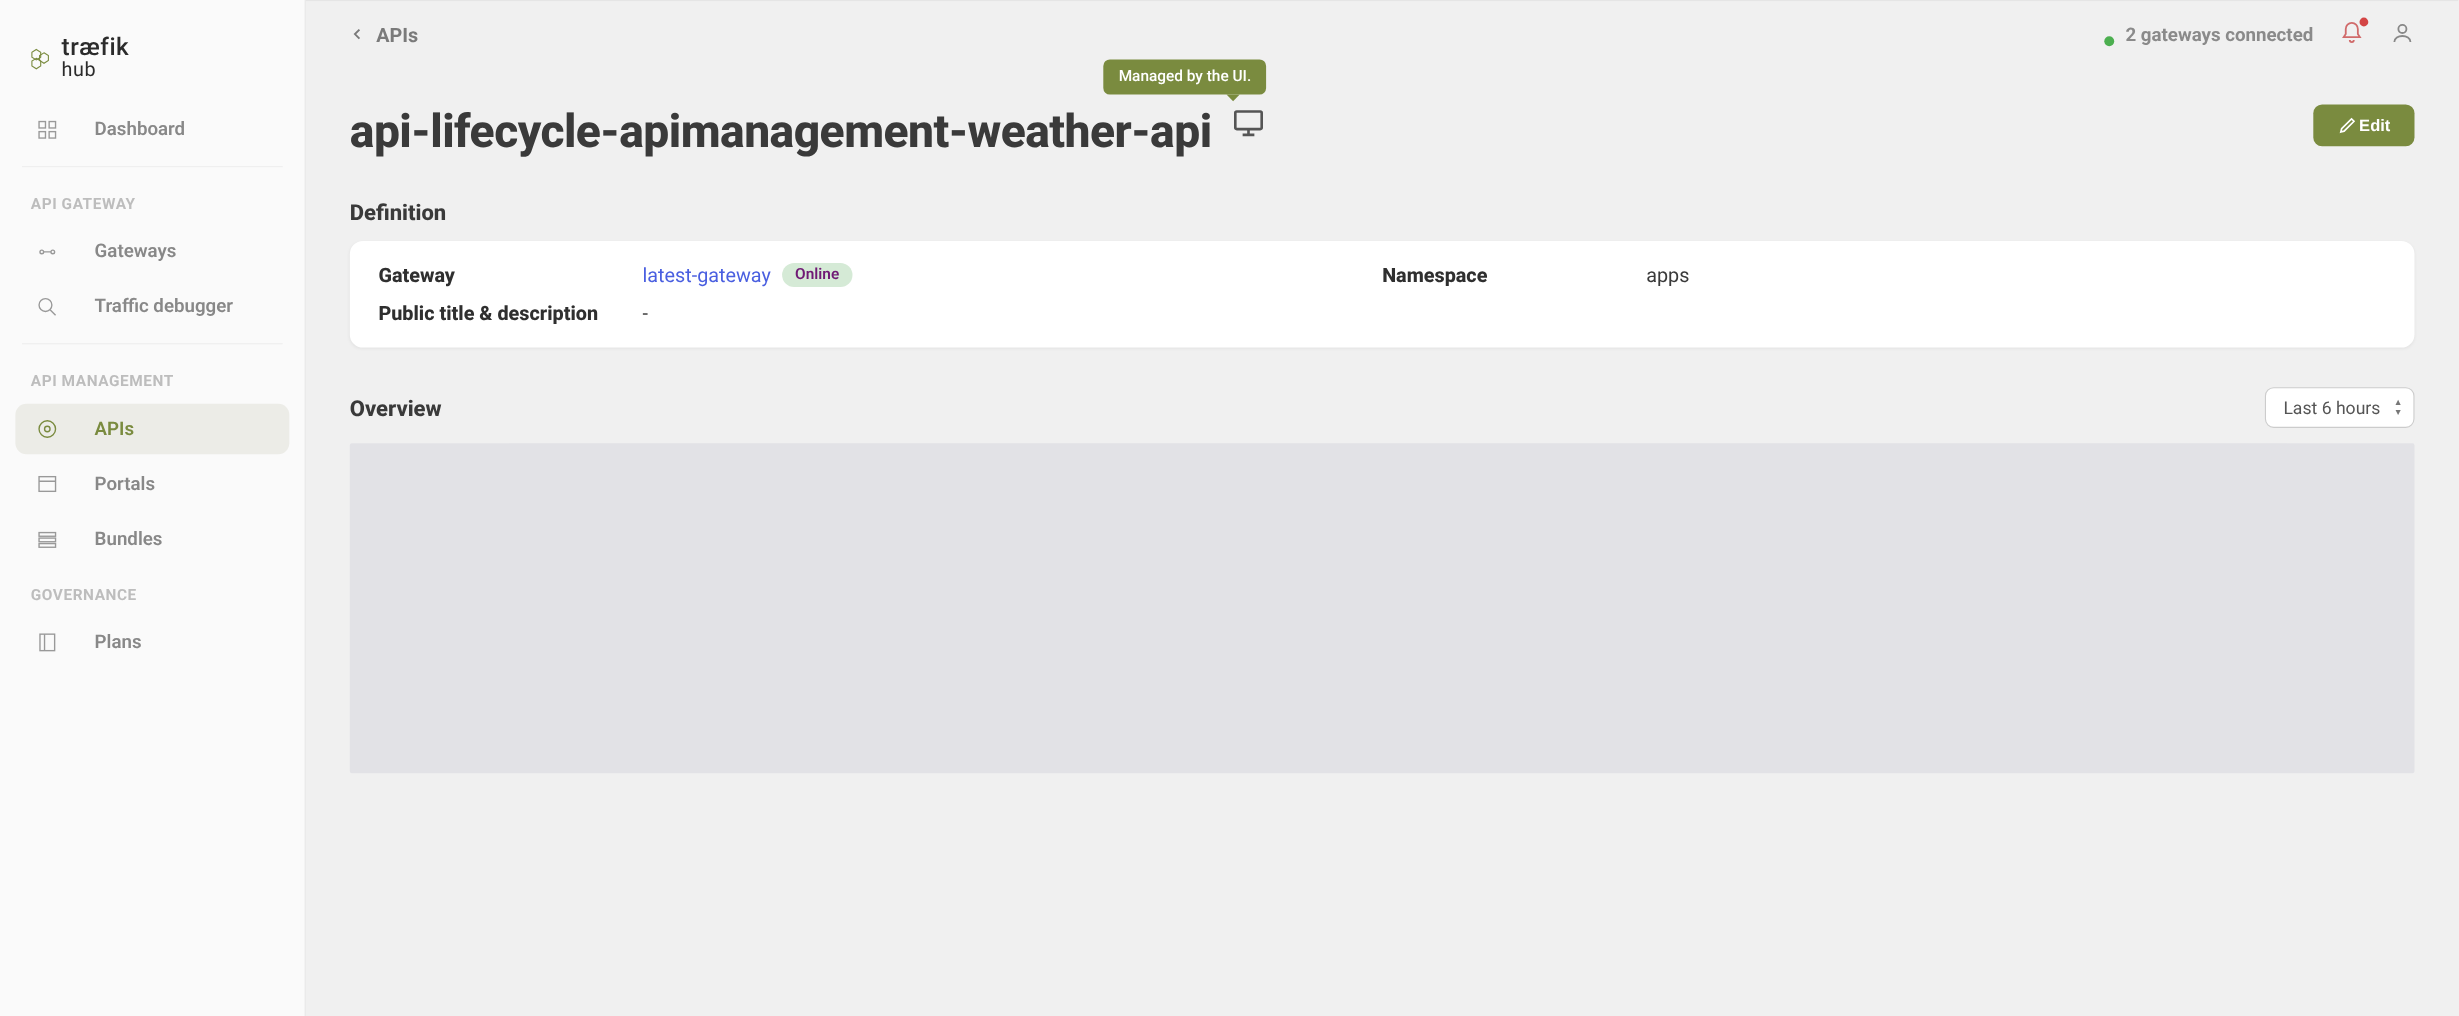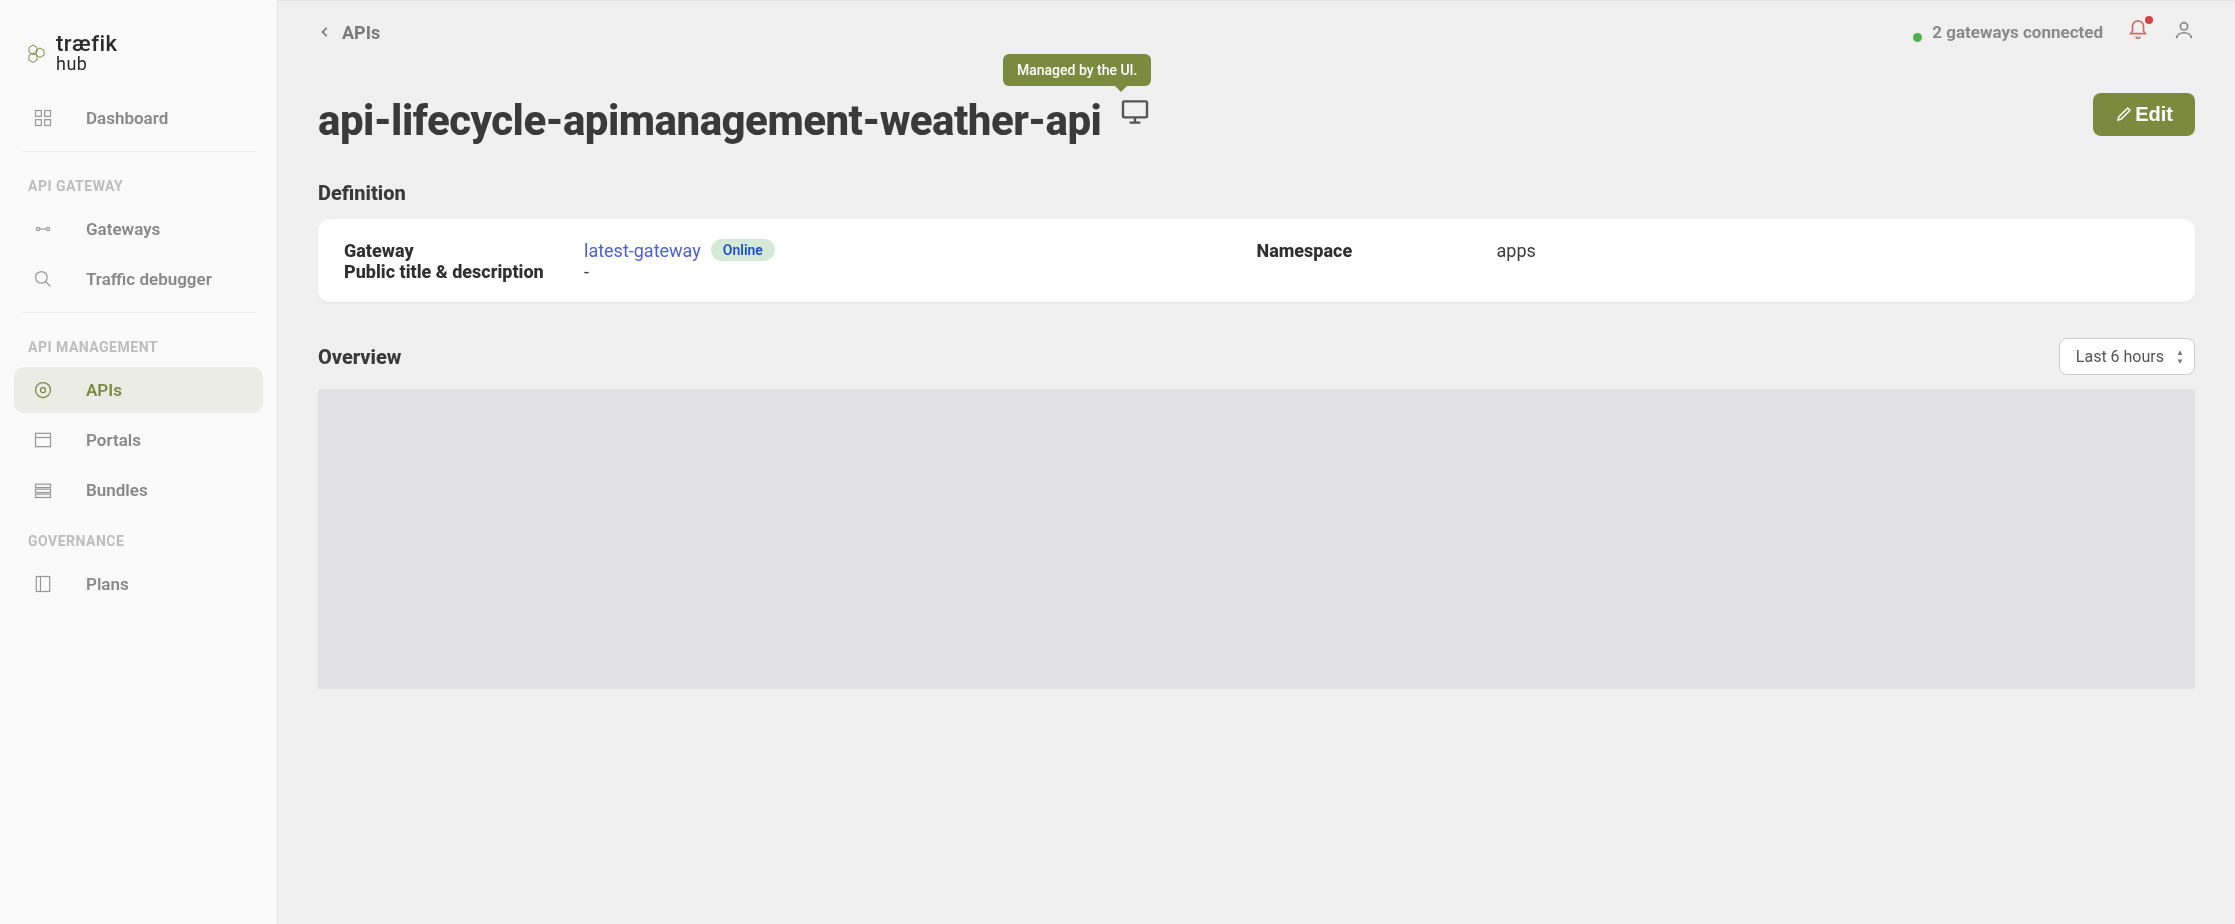--- a/index.html
+++ b/index.html
@@ -156,21 +156,21 @@
     border-top-color: #7a8b3f;
   }
 
   .edit-btn {
     display: flex;
     align-items: center;
     gap: 2px;
     background: #7a8b3f;
     color: #fff;
     font-weight: 700;
-    font-size: 20px;
+    font-size: 15px;
     padding: 10px 22px;
     border-radius: 8px;
     border: none;
     cursor: pointer;
   }
 
   .section-heading {
     font-size: 20px;
     font-weight: 800;
     color: #3a3a3a;
@@ -179,28 +179,29 @@
 
   .card {
     background: #fff;
     border-radius: 12px;
     padding: 20px 26px;
     box-shadow: 0 1px 3px rgba(0,0,0,0.05);
   }
   .def-grid {
     display: grid;
     grid-template-columns: 240px 1fr 240px 1fr;
+    row-gap: 14px;
     align-items: center;
   }
   .def-label { font-weight: 800; font-size: 18px; color: #2f2f2f; }
   .def-value { font-size: 18px; color: #3a3a3a; display: flex; align-items:center; gap: 10px; }
   .link-val { color: #4a5fe0; font-weight: 400; cursor: pointer; }
   .badge-online {
     background: #d5ead6;
-    color: #1d4ed8;
+    color: #701a75;
     font-size: 14px;
     font-weight: 600;
     padding: 3px 12px;
     border-radius: 999px;
   }
 
   .overview-row {
     display: flex;
     align-items: center;
     justify-content: space-between;

